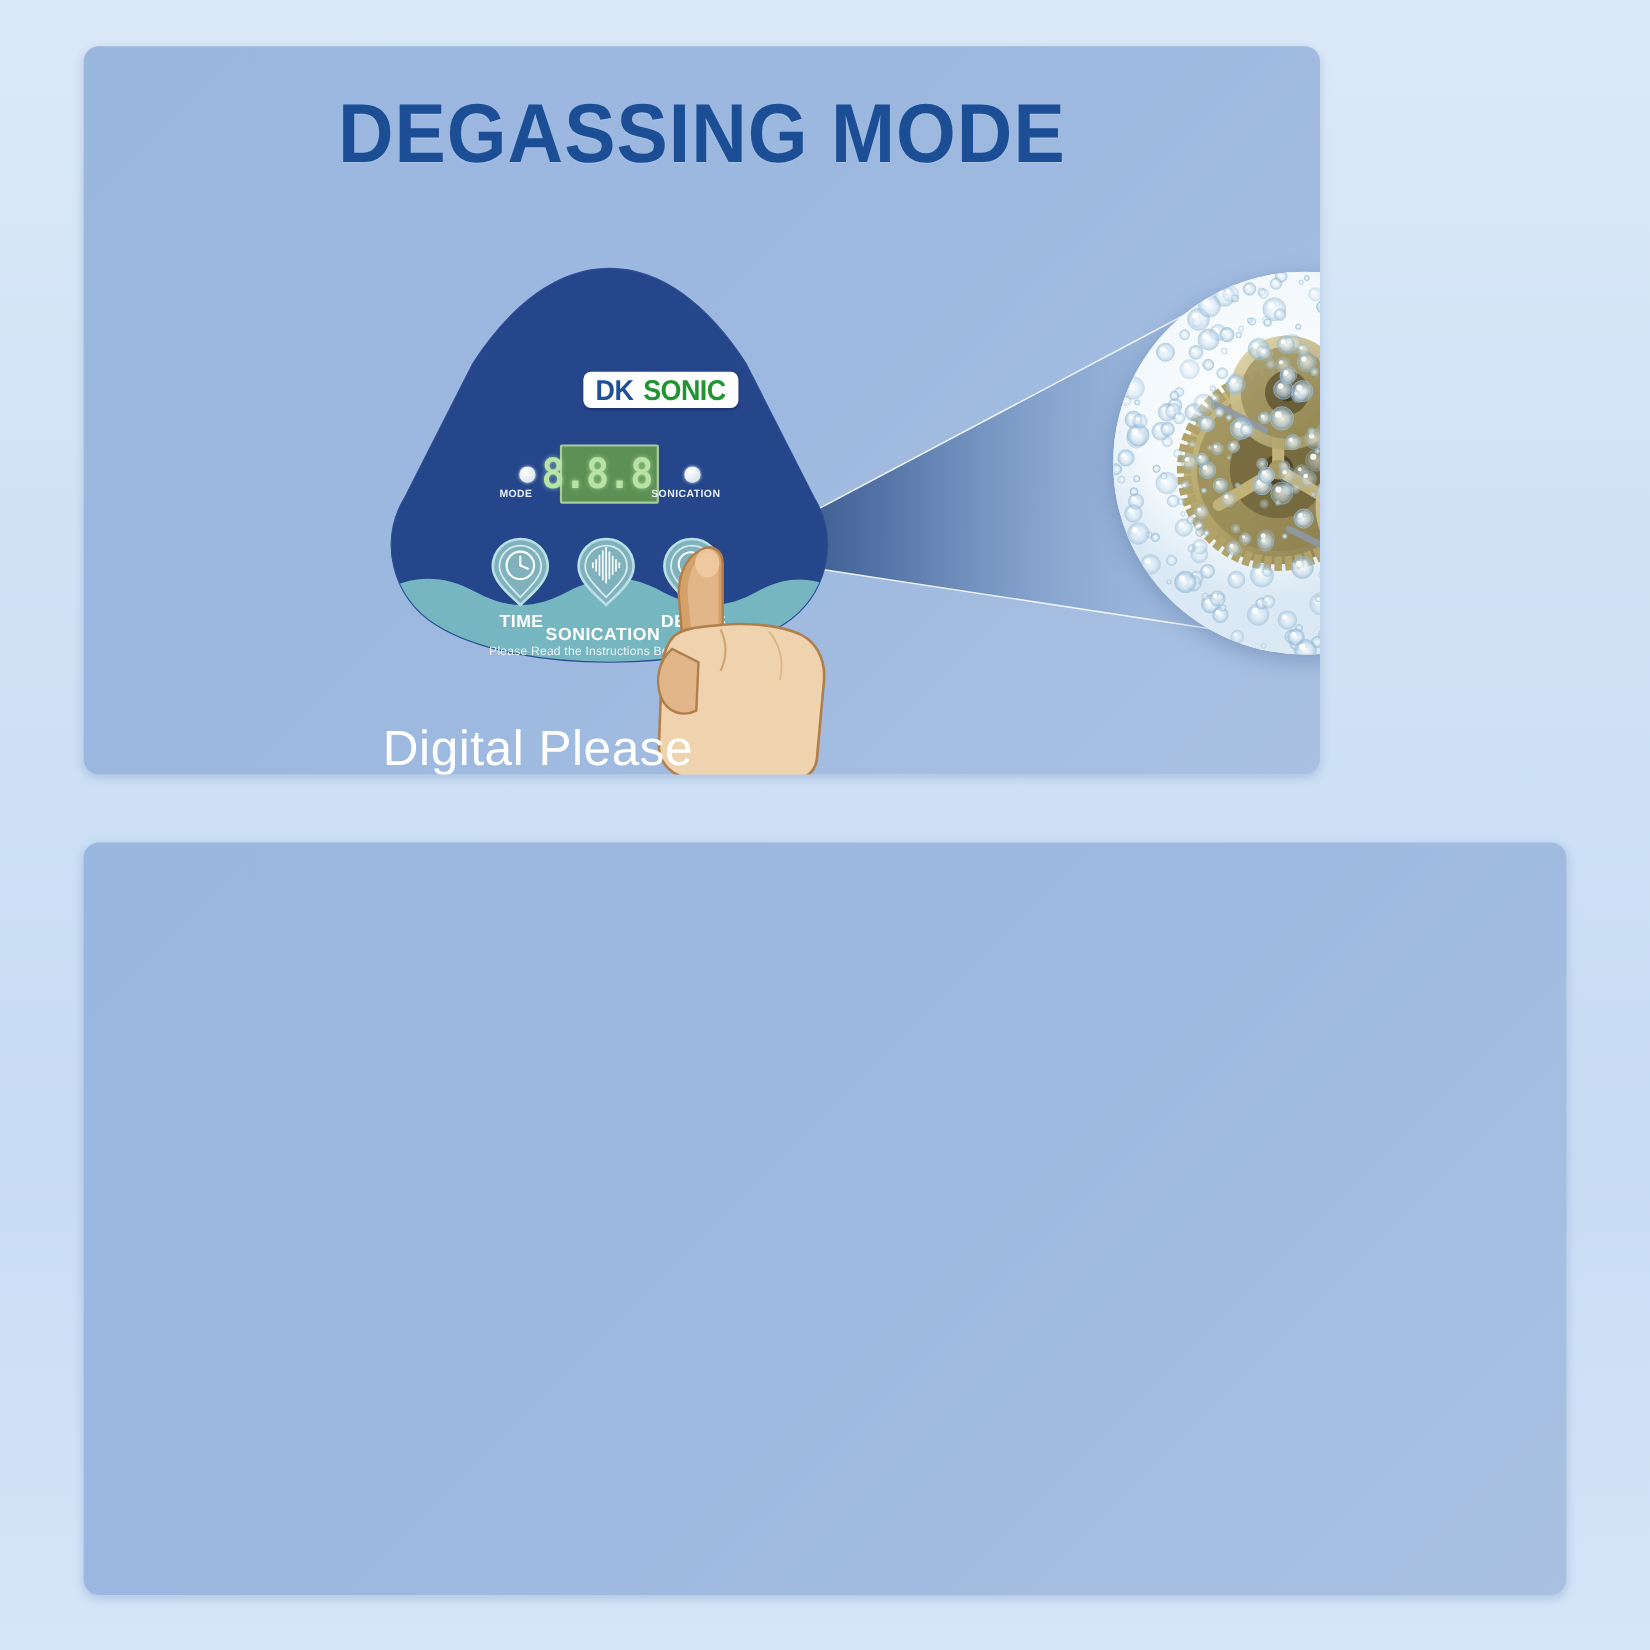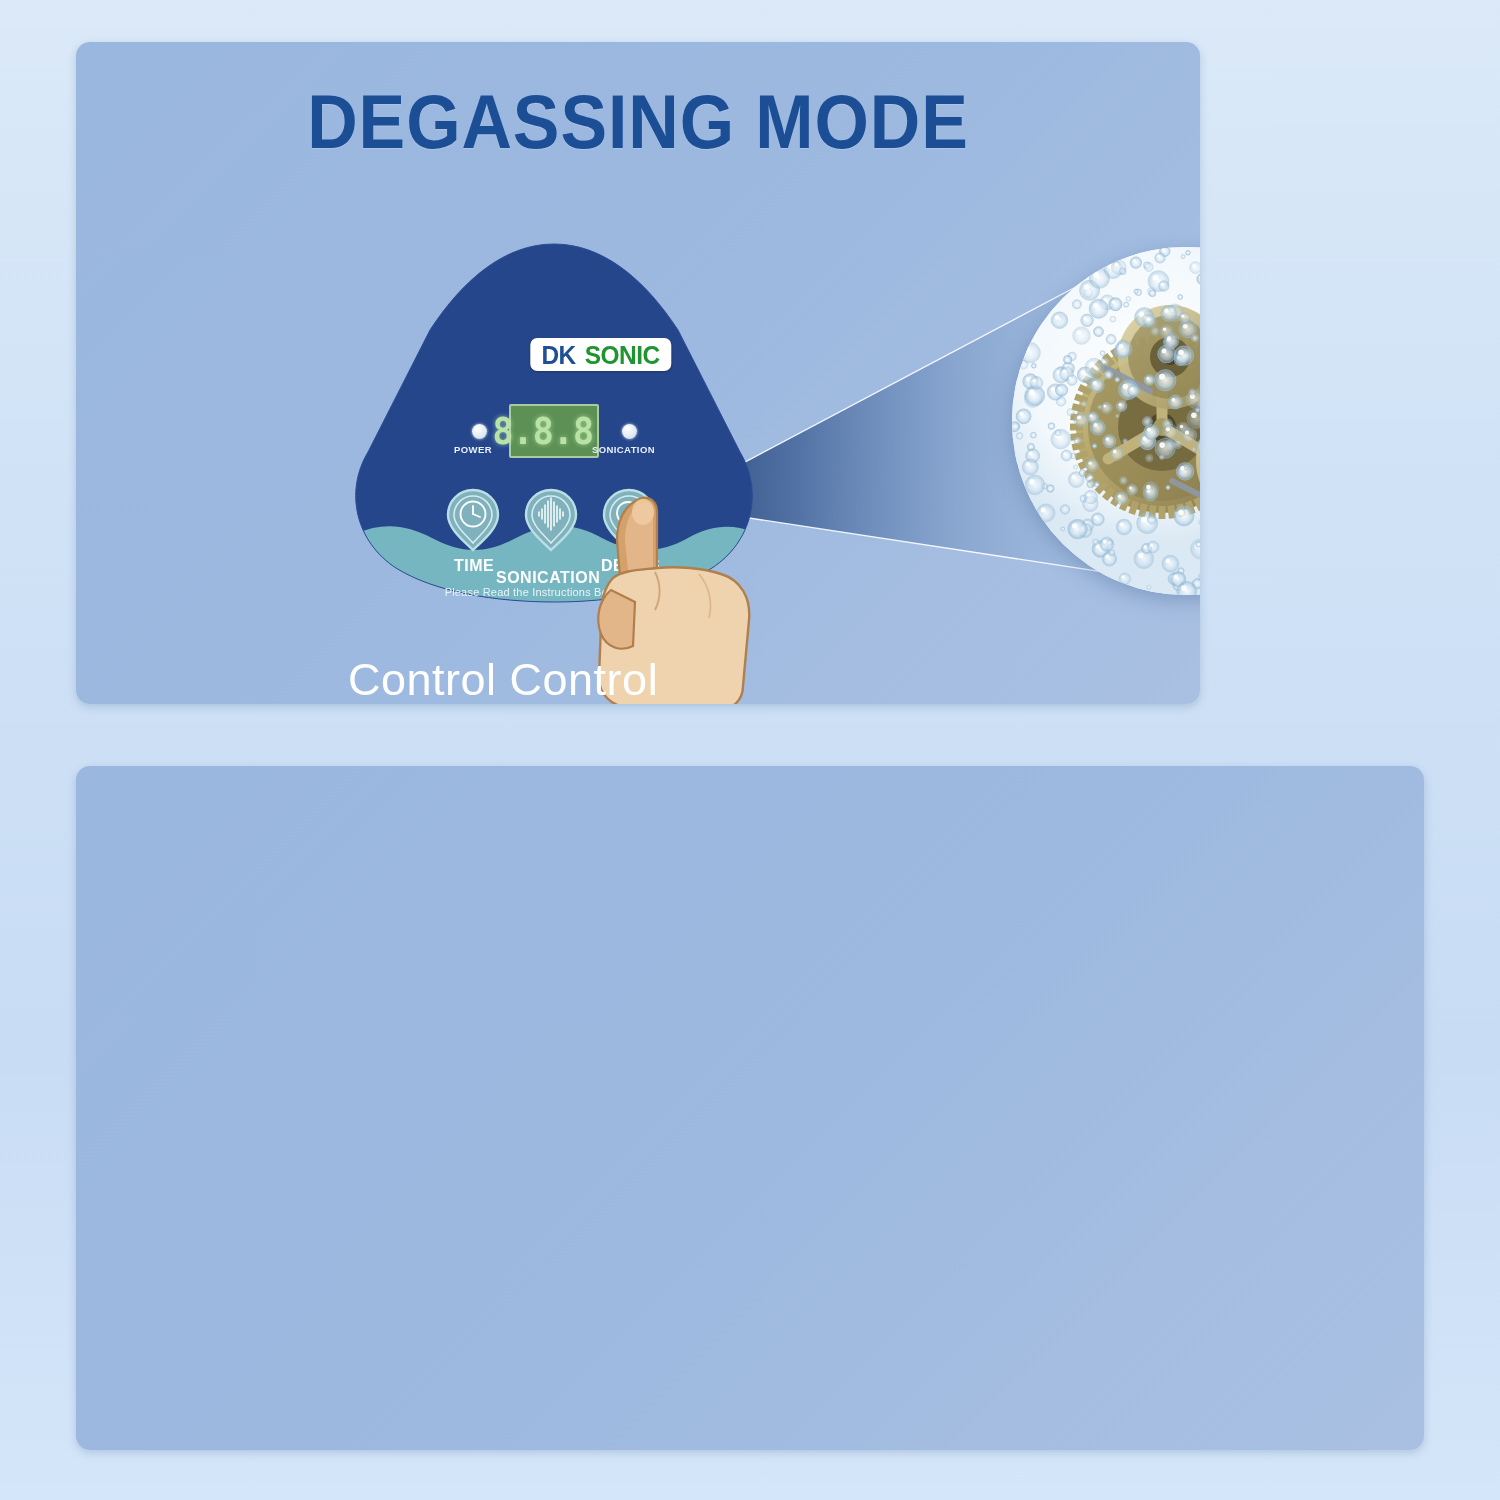--- a/index.html
+++ b/index.html
@@ -241,21 +241,21 @@
 
       <div class="logo">
         <span class="lg-dk">DK</span><span class="lg-son">SONIC</span>
       </div>
 
       <div class="led-display">
         <span class="led-digits">8.8.8</span>
       </div>
 
       <div class="led-lamp" id="lamp-power"></div>
-      <div class="lamp-label" id="label-power">POWER</div>
+      <div class="lamp-label" id="label-power">MODE</div>
 
       <div class="led-lamp" id="lamp-sonication"></div>
       <div class="lamp-label" id="label-sonication-lamp">SONICATION</div>
 
       <svg class="btn-pin" id="btn-time" viewBox="0 0 56 64">
         <path d="M28 2 C42 2 53 13 53 27 C53 41 36 54 28 62 C20 54 3 41 3 27 C3 13 14 2 28 2 Z" fill="#7fb2bd" stroke="#bcdfe6" stroke-width="2.4"></path>
         <path d="M28 8 C38.5 8 47 16.5 47 27 C47 37.5 34 48 28 55 C22 48 9 37.5 9 27 C9 16.5 17.5 8 28 8 Z" fill="none" stroke="#e6f4f7" stroke-width="1.6" opacity="0.85"></path>
         <g>
           <circle cx="28" cy="26" r="12.5" fill="none" stroke="#ffffff" stroke-width="1.9"></circle>
           <line x1="28" y1="26" x2="28" y2="18" stroke="#ffffff" stroke-width="1.9" stroke-linecap="round"></line>
@@ -955,21 +955,21 @@
             <circle cx="186.6" cy="297.4" r="2.8" opacity="0.81"></circle>
             <circle cx="226.6" cy="224.2" r="2.0" opacity="0.67"></circle>
             <circle cx="148.0" cy="10.9" r="5.1" opacity="0.74"></circle>
             <circle cx="146.5" cy="9.2" r="1.4" fill="#ffffff" stroke="none" opacity="0.9"></circle>
             <circle cx="257.9" cy="197.7" r="3.0" opacity="0.93"></circle>
             <circle cx="190.6" cy="79.2" r="3.6" opacity="0.91"></circle>
           </g>
       </svg>
     </div>
 
-    <div class="caption-digital">Control Control</div>
+    <div class="caption-digital">Digital Please</div>
   </div>
 
   <div class="panel" id="panel-bottom">
 
     
 
     
   </div>
 
 </div>

